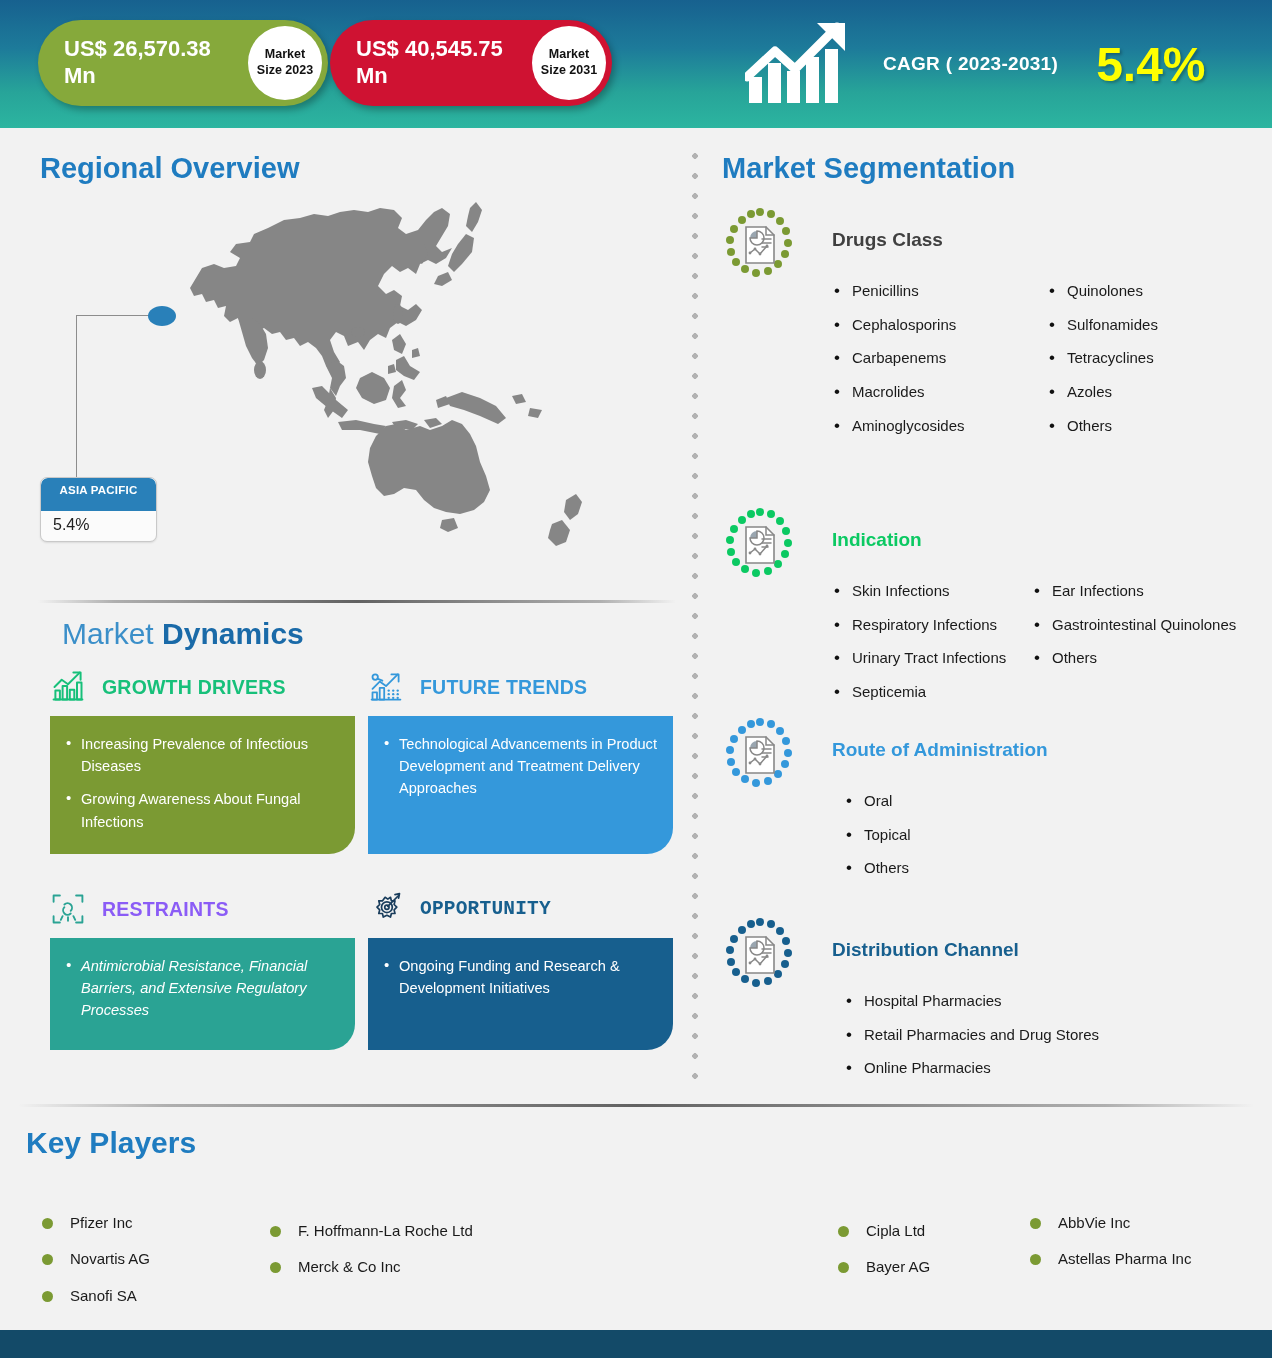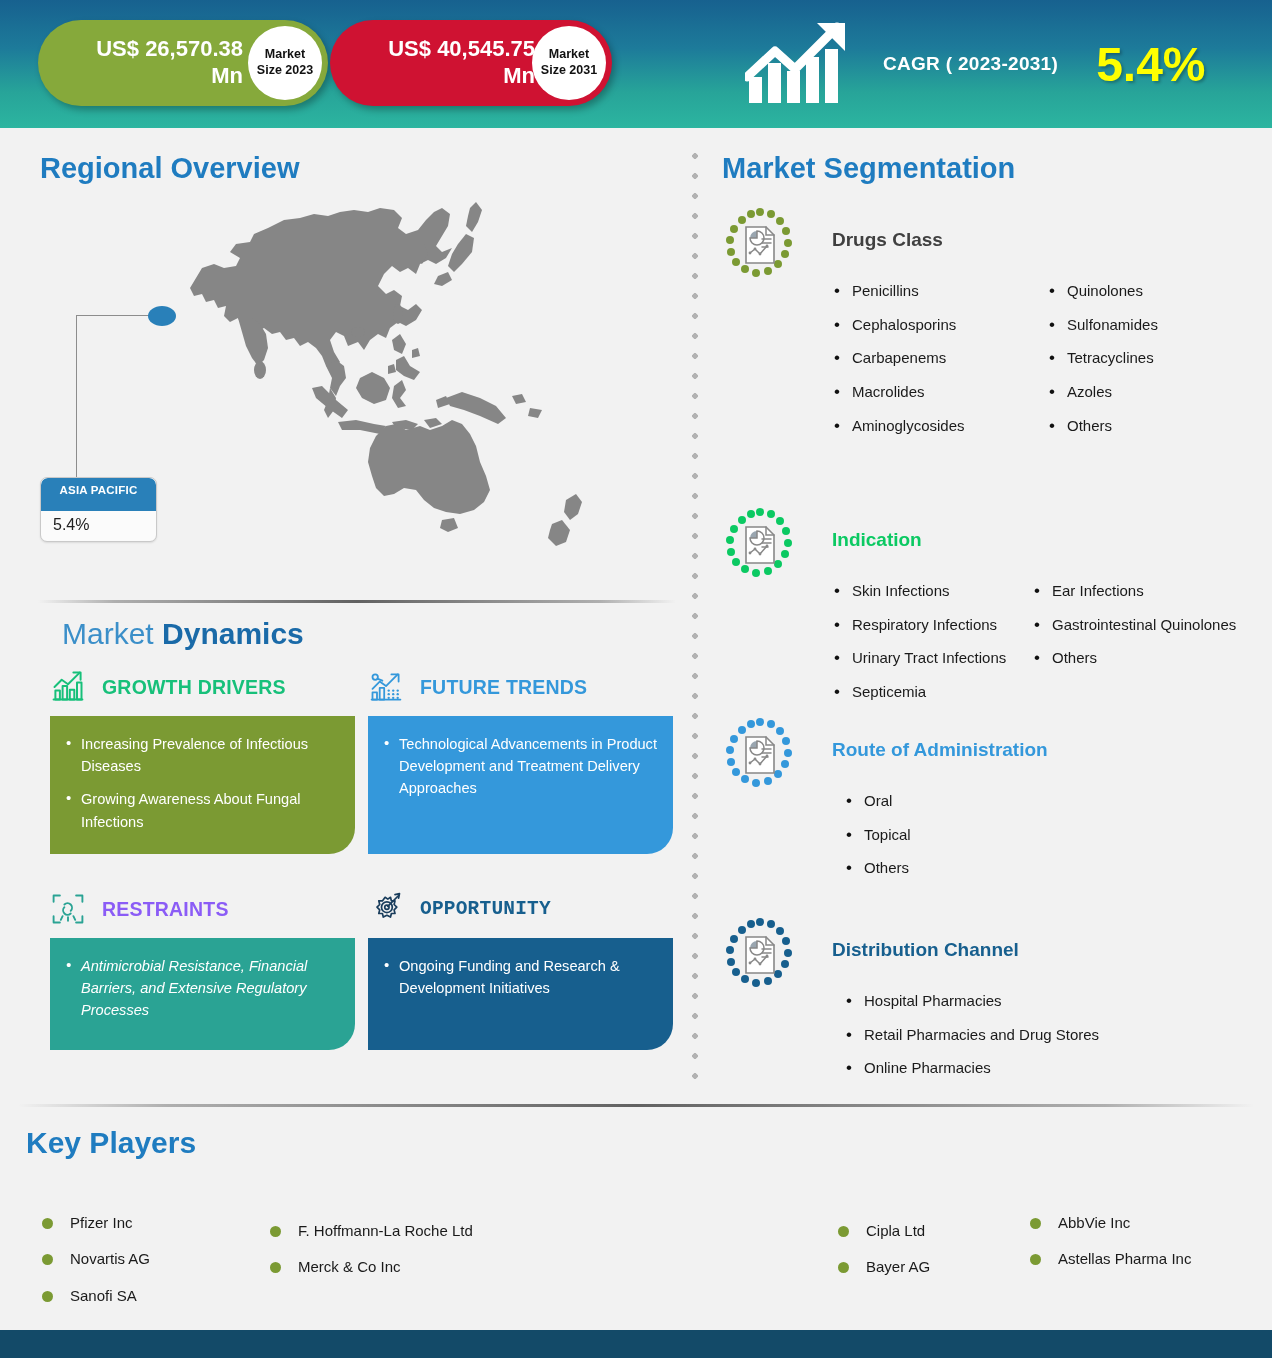--- a/index.html
+++ b/index.html
@@ -19,21 +19,21 @@
   }
   .pill {
     position: absolute; height: 86px; border-radius: 43px;
     display: flex; align-items: center;
     box-shadow: 3px 4px 7px rgba(0,0,0,0.28);
   }
   .pill-green { left: 38px; top: 20px; width: 290px; background: #86a93b; }
   .pill-red   { left: 330px; top: 20px; width: 282px; background: #cf1232; }
   .pill-value {
     color: #ffffff; font-size: 22px; font-weight: bold; line-height: 1.22;
-    padding-left: 26px; width: 205px; text-align: right;
+    padding-left: 26px; width: 205px; text-align: left;
   }
   .pill-badge {
     position: absolute; right: 6px; top: 6px;
     width: 74px; height: 74px; border-radius: 50%;
     background: #ffffff; color: #111;
     display: flex; flex-direction: column; align-items: center; justify-content: center;
     font-size: 12.5px; font-weight: bold; line-height: 1.25; text-align: center;
   }
   .cagr-wrap {
     position: absolute; left: 745px; top: 14px; width: 500px; height: 100px;

